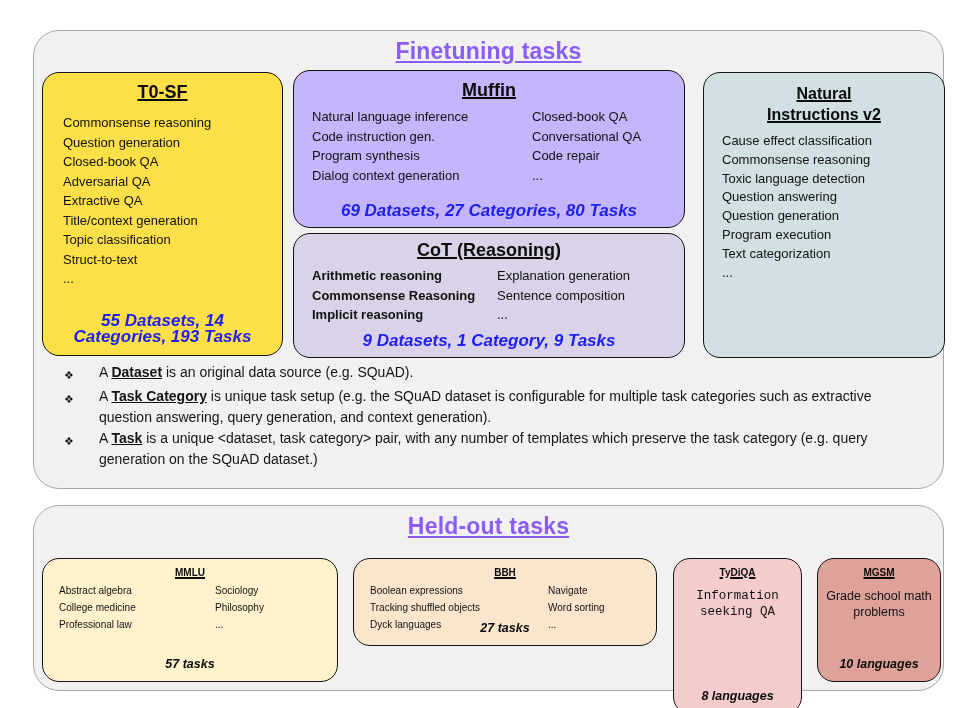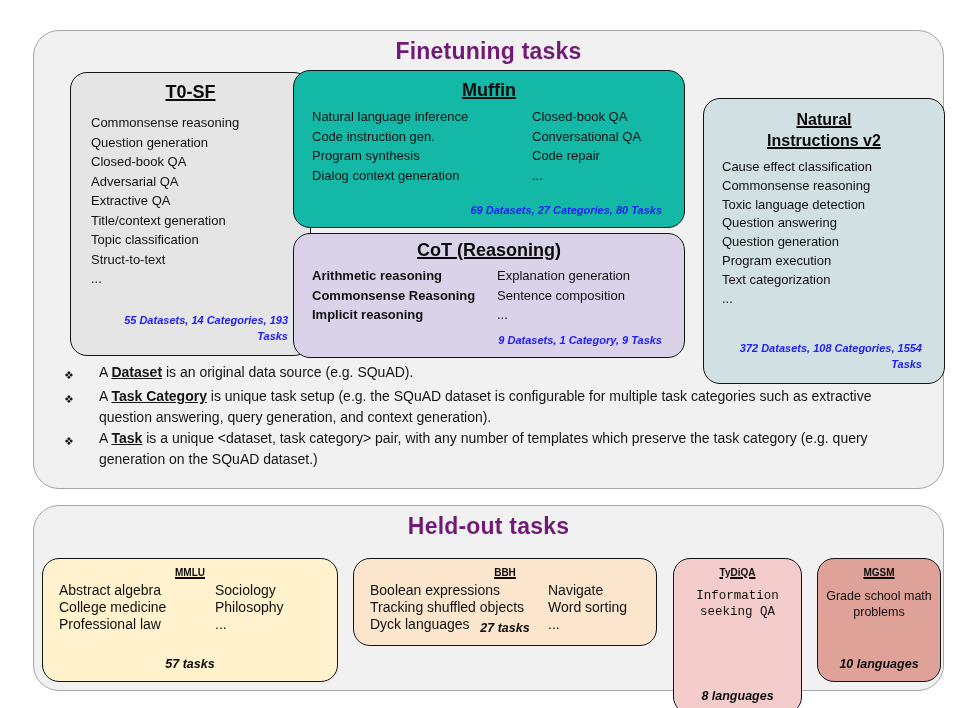--- a/index.html
+++ b/index.html
@@ -14,21 +14,21 @@
     position:absolute;
     background:#f1f1f2;
     border:1.5px solid #a6a6a6;
     border-radius:26px;
     box-sizing:border-box;
   }
   #panel-finetuning { left:33px; top:30px; width:911px; height:459px; }
   #panel-heldout    { left:33px; top:505px; width:911px; height:186px; }
   .panel-title {
     text-align:center; font-size:23px; font-weight:bold;
-    margin-top:7px; letter-spacing:0.2px; color:#701a75;
+    margin-top:7px; letter-spacing:0.2px; color:#8b5cf6;text-decoration:underline;
   }
   .box {
     position:absolute;
     border:1.7px solid #141414;
     border-radius:17px;
     box-sizing:border-box;
     overflow:hidden;
   }
   .box-title {
     text-align:center; font-weight:bold;
@@ -46,76 +46,76 @@
 
   .items { padding:10px 0 0 20px; font-size:13px; line-height:19.5px; }
   #box-niv2 .items { padding:7px 0 0 18px; line-height:18.8px; }
   .cols { display:flex; padding:6px 0 0 18px; font-size:13px; line-height:19.5px; }
   #box-muffin .col1 { width:220px; }
   #box-cot   .cols { padding-top:5px; }
   #box-cot   .col1 { width:185px;font-weight:bold; }
 
   .footer-blue {
     position:absolute; left:0; right:0; bottom:11px;
-    text-align:right; font-size:11px; font-weight:bold; font-style:italic;
+    text-align:center; font-size:17px; font-weight:bold; font-style:italic;
     color:#2020f0; line-height:15.5px; padding:0 22px;
   }
   #box-muffin .footer-blue, #box-cot .footer-blue { bottom:9px; }
 
   
   #notes { position:absolute; left:64px; top:362px; width:858px; }
   .note { display:flex; font-size:14px; line-height:21px; color:#141414; }
   .note-bullet { width:35px; flex:none; font-size:11px; padding-top:3px; color:#141414; }
   .note-text { flex:1; }
   .term { font-weight:bold; text-decoration:underline; }
 
   
   #box-mmlu   { left:42px;  top:558px; width:296px; height:124px; }
   #box-bbh    { left:353px; top:558px; width:304px; height:88px; }
   #box-tydiqa { left:673px; top:558px; width:129px; height:156px; }
   #box-mgsm   { left:817px; top:558px; width:124px; height:124px; }
   #panel-heldout ~ .box .box-title { font-size:10px; }
   #box-mmlu .box-title, #box-bbh .box-title, #box-tydiqa .box-title, #box-mgsm .box-title {
     font-size:15px; margin-top:8px;
   }
-  .cols-small { display:flex; padding:4px 0 0 16px; font-size:14px; line-height:17px; }
+  .cols-small { display:flex; padding:4px 0 0 16px; font-size:10px; line-height:17px; }
   #box-mmlu .col1 { width:156px; }
   #box-bbh  .col1 { width:178px; }
   .body-small { text-align:center; font-size:12.5px; line-height:16px; margin:10px auto 0; }
   #box-tydiqa .body-small { width:92px;font-family:Liberation Mono, monospace; }
   #box-mgsm   .body-small { width:106px; }
   .footer-black {
     position:absolute; left:0; right:0; bottom:10px;
     text-align:center; font-size:12.5px; font-weight:bold; font-style:italic; color:#0b0b0b;
   }
 </style>
 </head>
 <body>
 
 <div class="panel" id="panel-finetuning">
   <div class="panel-title">Finetuning tasks</div>
 </div>
 
-<div class="box" id="box-t0sf" style="background: #e5e5e5; margin-left: 28px;">
+<div class="box" id="box-t0sf" style="background: #fde047;">
   <div class="box-title">T0-SF</div>
   <div class="items">
       <div>Commonsense reasoning</div>
       <div>Question generation</div>
       <div>Closed-book QA</div>
       <div>Adversarial QA</div>
       <div>Extractive QA</div>
       <div>Title/context generation</div>
       <div>Topic classification</div>
       <div>Struct-to-text</div>
       <div>...</div>
     </div>
   <div class="footer-blue">55 Datasets, 14 Categories, 193 Tasks</div>
 </div>
 
-<div class="box" id="box-muffin" style="background: #14b8a6;">
+<div class="box" id="box-muffin" style="background: #c4b5fd;">
   <div class="box-title">Muffin</div>
   <div class="cols">
     <div class="col1">
         <div>Natural language inference</div>
         <div>Code instruction gen.</div>
         <div>Program synthesis</div>
         <div>Dialog context generation</div>
       </div>
     <div class="col2">
         <div>Closed-book QA</div>
@@ -137,33 +137,32 @@
       </div>
     <div class="col2">
         <div>Explanation generation</div>
         <div>Sentence composition</div>
         <div>...</div>
       </div>
   </div>
   <div class="footer-blue">9 Datasets, 1 Category, 9 Tasks</div>
 </div>
 
-<div class="box" id="box-niv2" style="background: rgb(208, 224, 227); margin-top: 26px;">
+<div class="box" id="box-niv2" style="background: rgb(208, 224, 227);">
   <div class="box-title">Natural Instructions v2</div>
   <div class="items">
       <div>Cause effect classification</div>
       <div>Commonsense reasoning</div>
       <div>Toxic language detection</div>
       <div>Question answering</div>
       <div>Question generation</div>
       <div>Program execution</div>
       <div>Text categorization</div>
       <div>...</div>
     </div>
-  <div class="footer-blue">372 Datasets, 108 Categories, 1554 Tasks</div>
 </div>
 
 <div id="notes">
   <div class="note">
     <span class="note-bullet">❖</span>
     <div class="note-text"><span>A </span><span class="term">Dataset</span><span> is an original data source (e.g. SQuAD).</span></div>
   </div>
   <div class="note">
     <span class="note-bullet">❖</span>
     <div class="note-text"><span>A </span><span class="term">Task Category</span><span> is unique task setup (e.g. the SQuAD dataset is configurable for multiple task categories such as extractive question answering, query generation, and context generation).</span></div>

